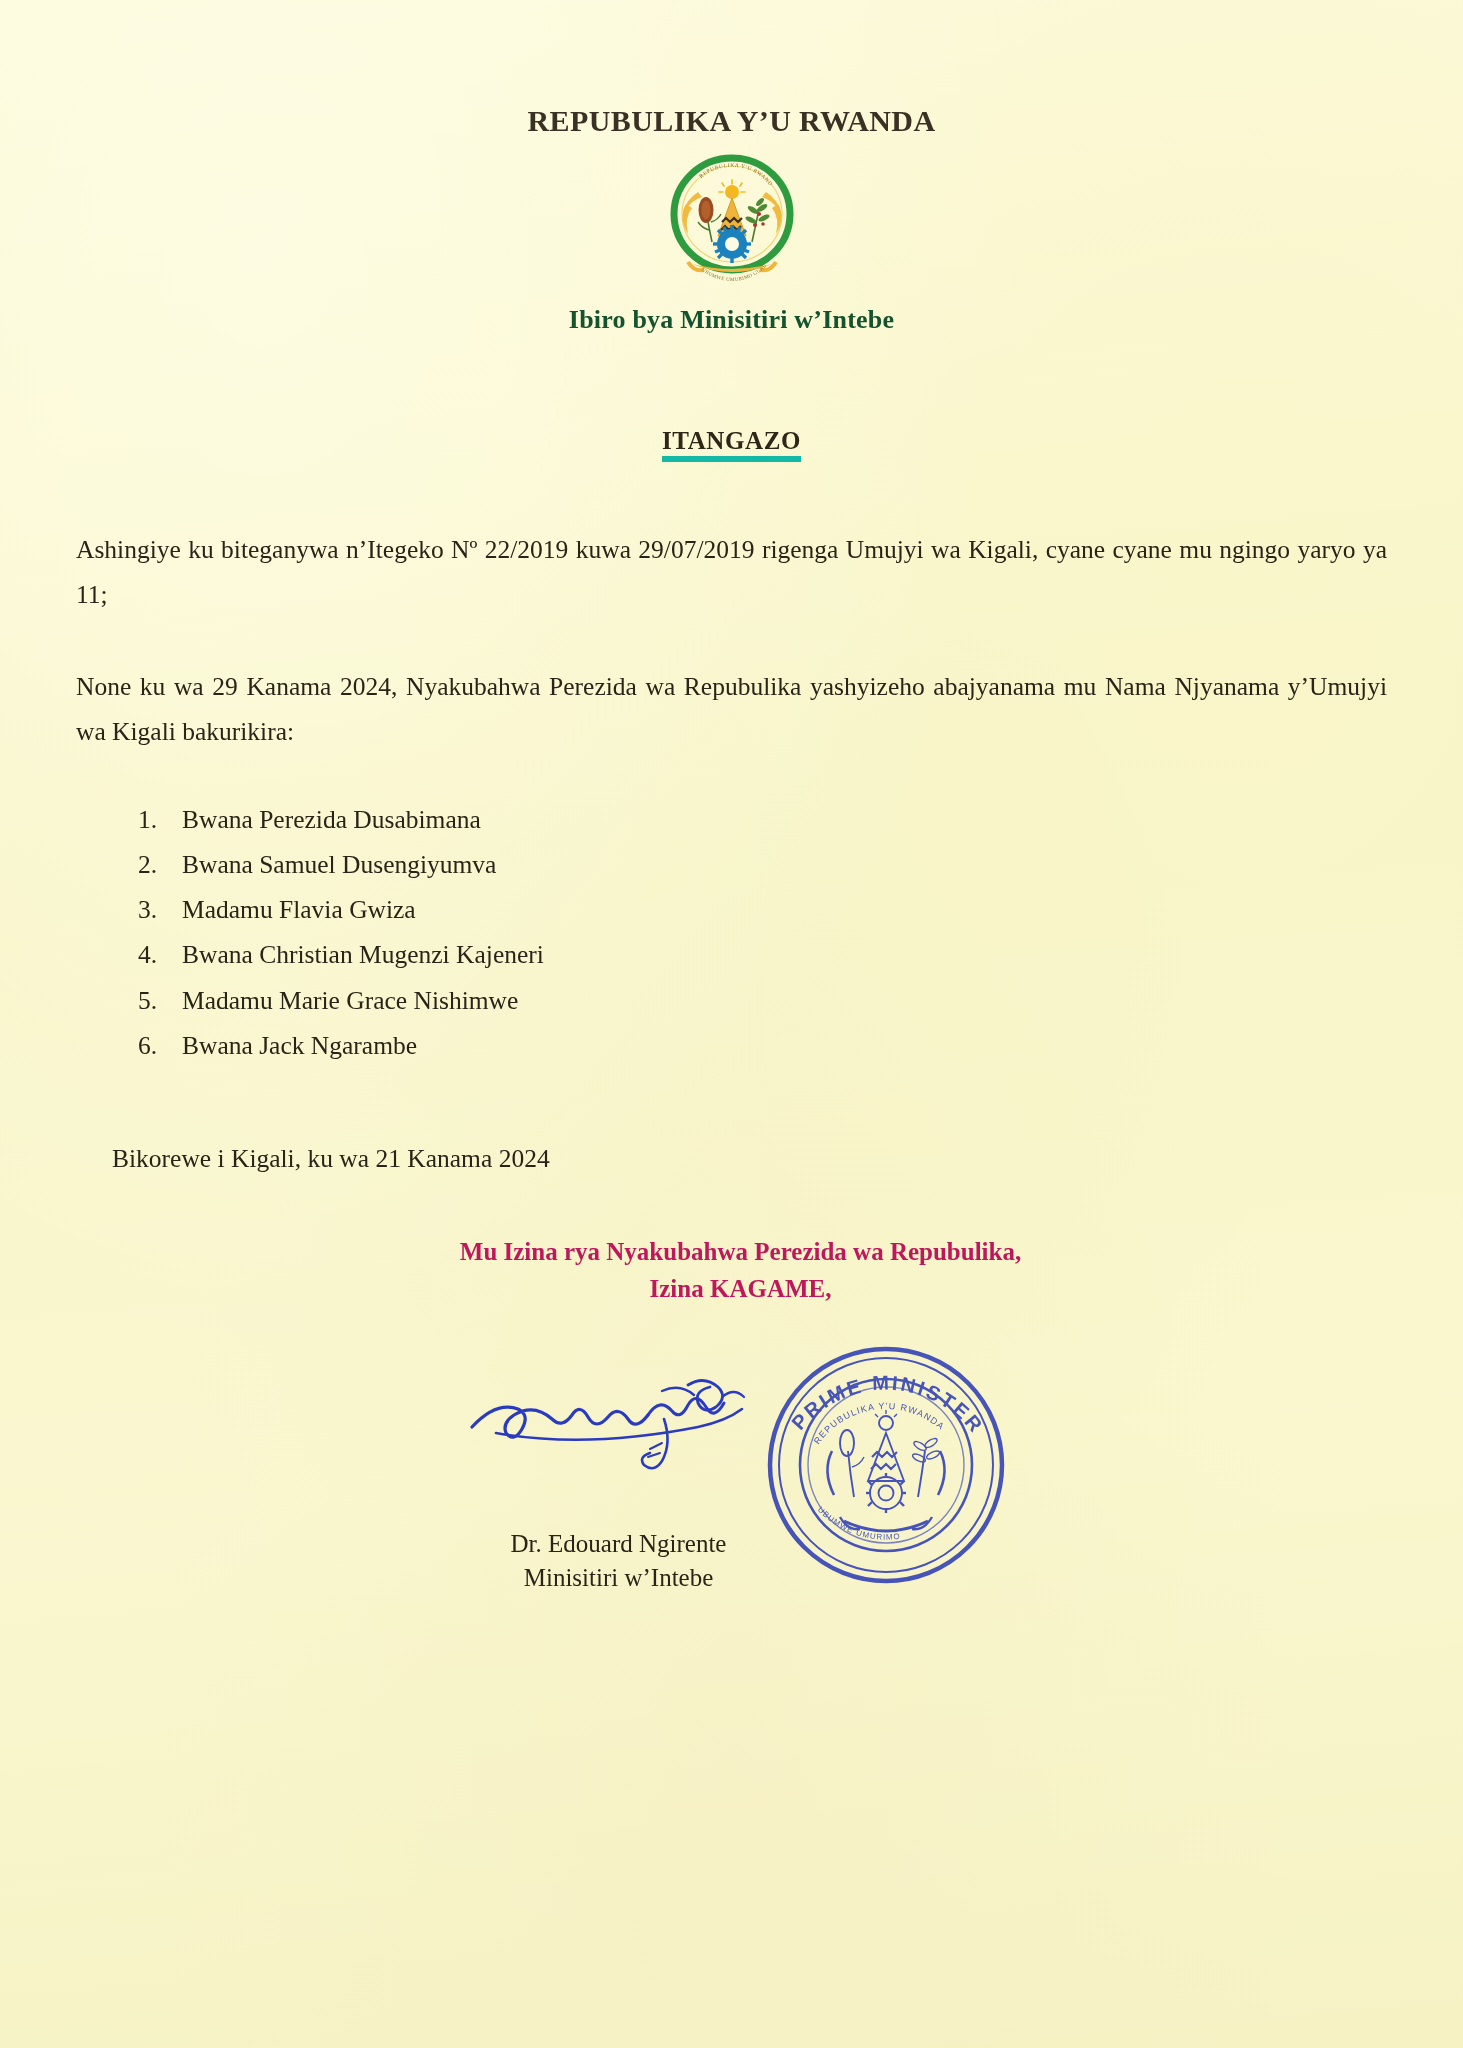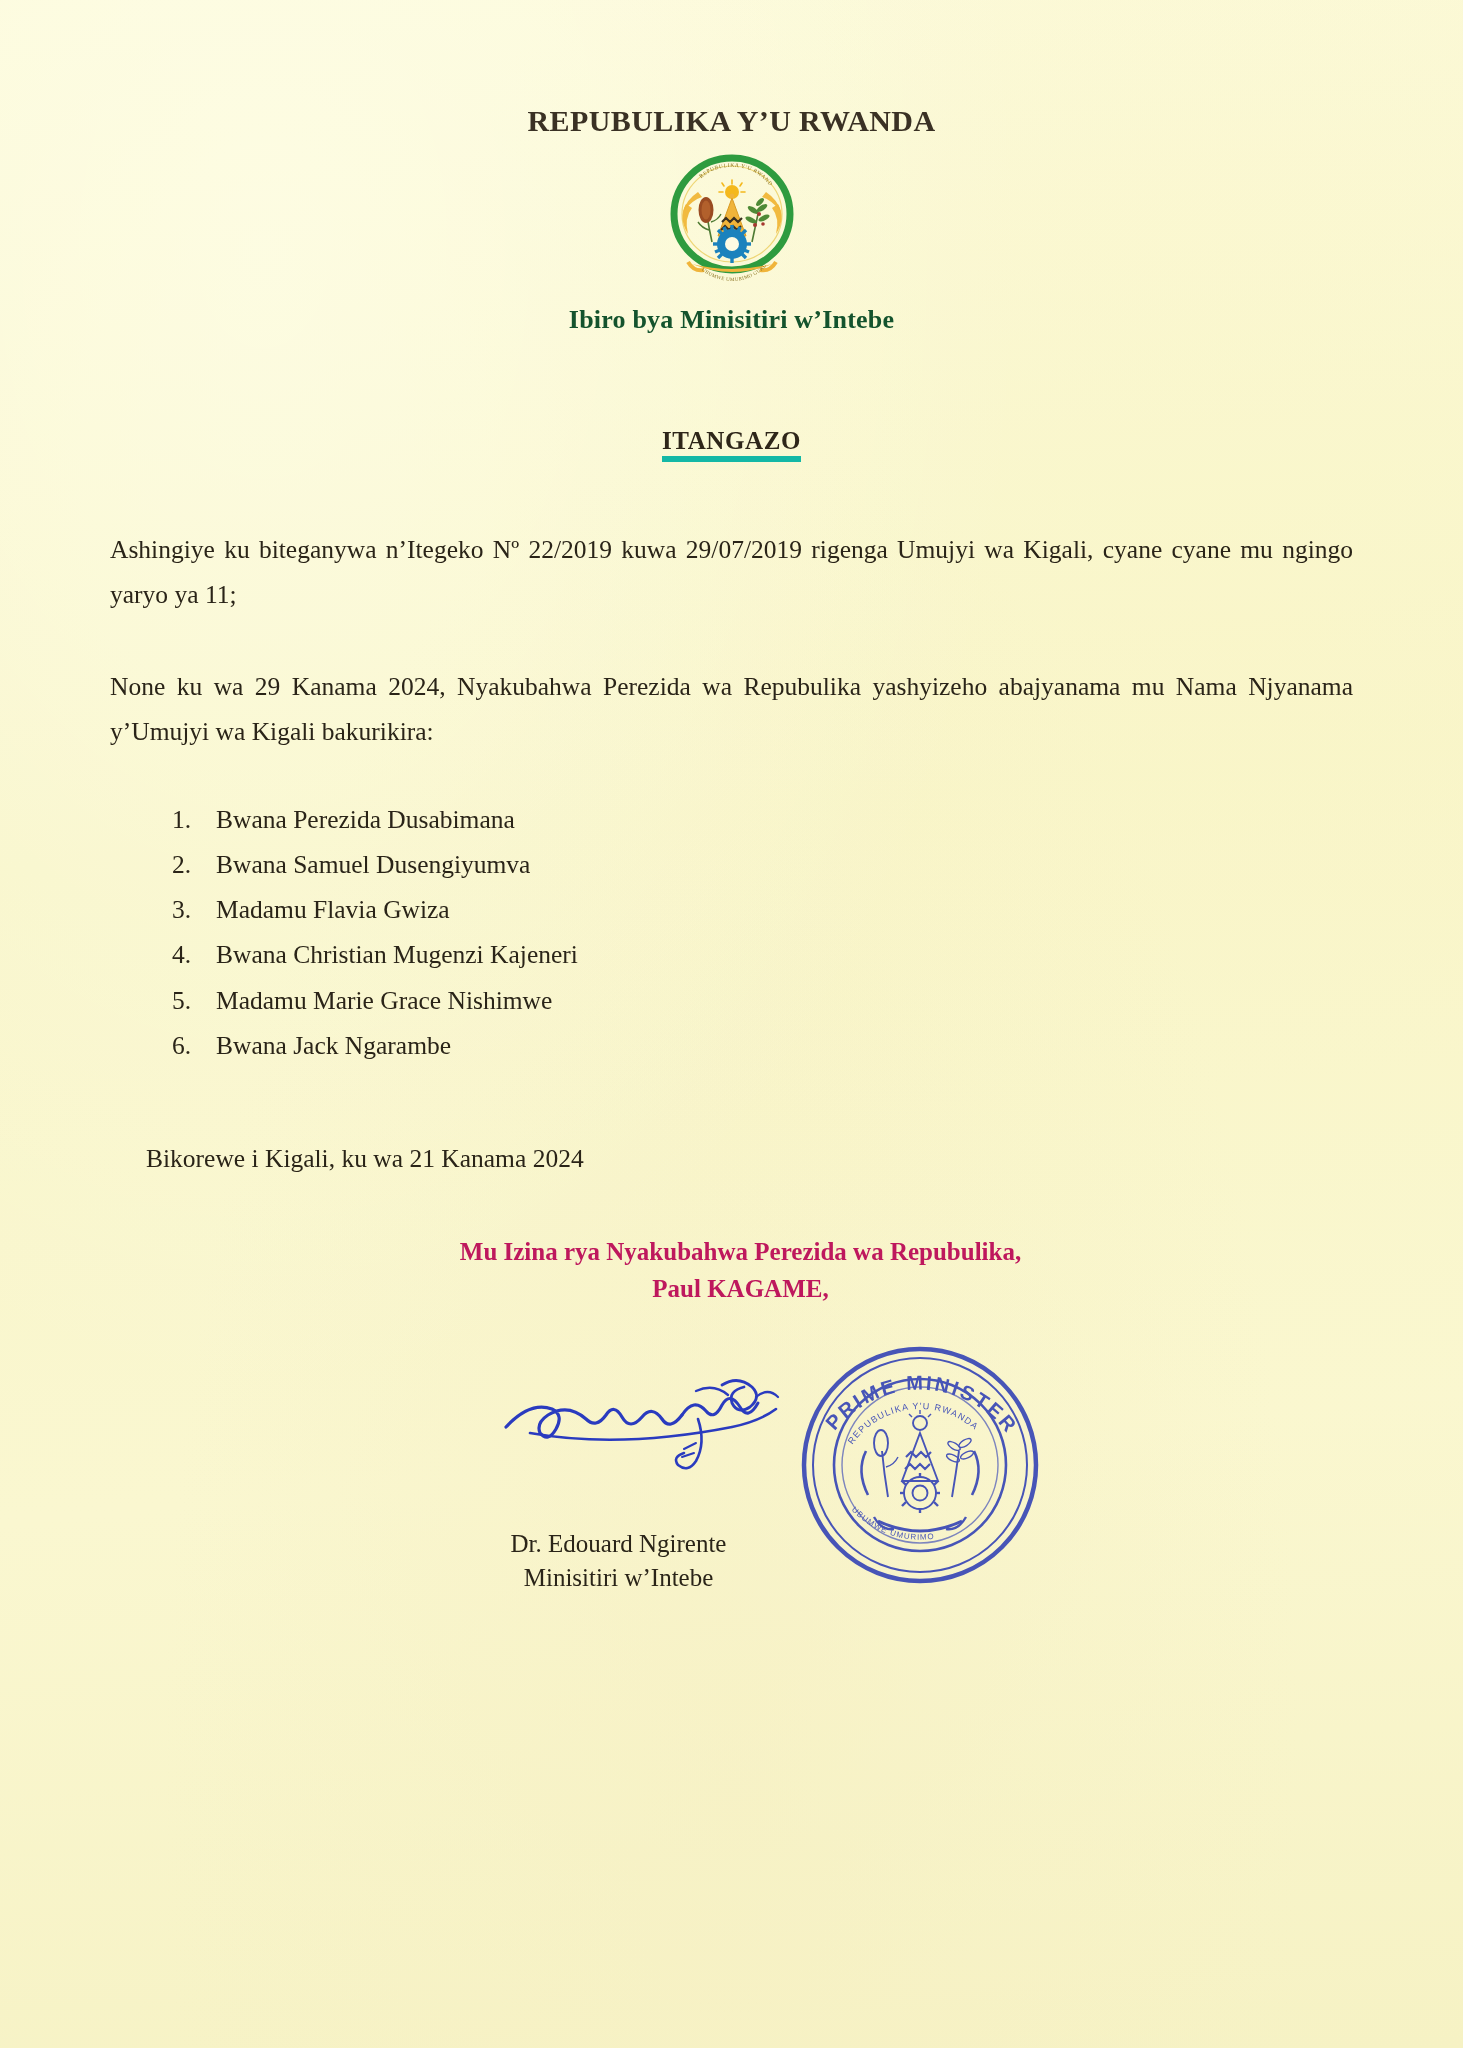--- a/index.html
+++ b/index.html
@@ -24,21 +24,21 @@
       radial-gradient(ellipse at 85% 30%, rgba(250,246,200,0.5) 0%, rgba(250,246,200,0) 50%),
       radial-gradient(ellipse at 50% 88%, rgba(246,240,195,0.6) 0%, rgba(246,240,195,0) 55%),
       linear-gradient(175deg, #fcfadb 0%, #f8f5c9 40%, #faf7d0 70%, #f6f2c4 100%);
     pointer-events: none;
   }
   .page {
     position: relative;
     width: 1463px;
     height: 1832px;
     box-sizing: border-box;
-    padding: 0 110px;
+    padding: 0 76px;
   }
 
   
   .doc-header {
     padding-top: 104px;
     text-align: center;
   }
   .country-title {
     font-size: 30px;
     font-weight: bold;
@@ -276,21 +276,21 @@
       <li>Madamu Flavia Gwiza</li>
       <li>Bwana Christian Mugenzi Kajeneri</li>
       <li>Madamu Marie Grace Nishimwe</li>
       <li>Bwana Jack Ngarambe</li>
     </ol>
 
     <div class="place-date">Bikorewe i Kigali, ku wa 21 Kanama 2024</div>
 
     <div class="on-behalf">
       <div>Mu Izina rya Nyakubahwa Perezida wa Repubulika,</div>
-      <div>Paul KAGAME,</div>
+      <div>Izina KAGAME,</div>
     </div>
 
     <div class="sig-zone">
 
       <div class="signature-ink">
         <svg viewBox="0 0 330 130" width="330" height="130" aria-hidden="true">
           <g fill="none" stroke="#2a3bbf" stroke-linecap="round" stroke-linejoin="round">
             <path d="M 6 70 Q 30 44 52 52 Q 64 58 56 72 Q 48 86 40 76 Q 36 66 48 58 Q 68 46 86 62 Q 96 72 106 58 Q 114 46 122 60 Q 130 74 142 60 Q 152 48 162 62 Q 170 74 182 58" stroke-width="3.2"></path>
             <path d="M 182 58 Q 194 40 206 54 Q 214 64 222 48 Q 230 34 240 50 Q 248 64 258 46" stroke-width="3"></path>
             <path d="M 196 34 Q 214 26 228 38" stroke-width="2.4"></path>

